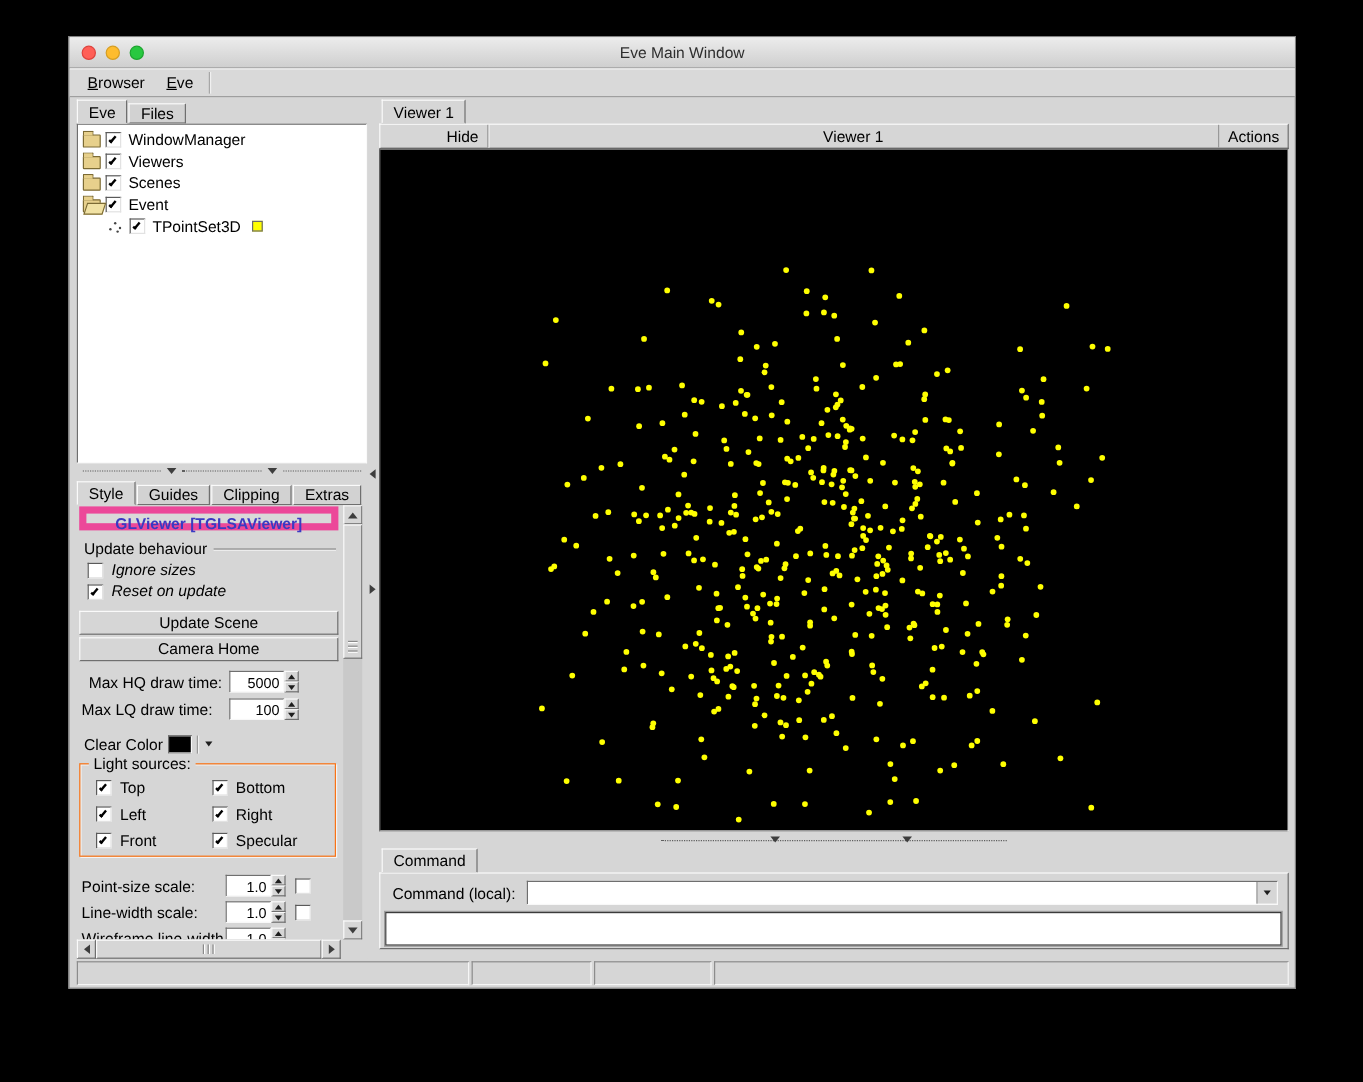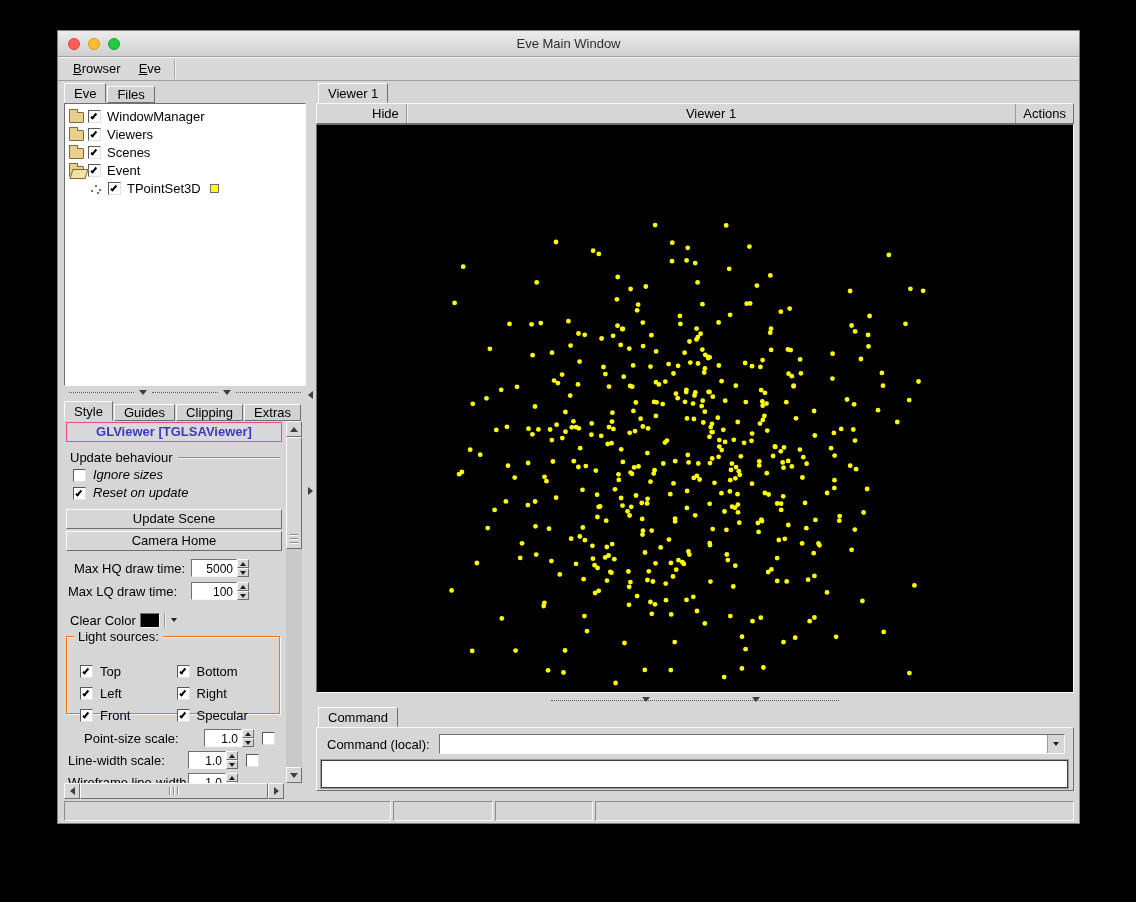--- a/index.html
+++ b/index.html
@@ -67,41 +67,41 @@
   .tri.left{border-top:4px solid transparent;border-bottom:4px solid transparent;border-right:5px solid #3d3d3d;}
   .tri.right{border-top:4px solid transparent;border-bottom:4px solid transparent;border-left:5px solid #3d3d3d;}
   .tri.t3.down{border-left-width:3px;border-right-width:3px;border-top-width:4px;border-top-color:#1e1e1e;}
   .tri.t3.up{border-left-width:3px;border-right-width:3px;border-bottom-width:4px;border-bottom-color:#1e1e1e;}
   .vsplit{position:absolute;left:248px;top:52px;width:10px;height:716px;background:#d6d6d6;}
 
   
   .style-body{position:absolute;left:0;top:338px;width:238px;height:362px;background:#d6d6d6;overflow:hidden;}
   .sb-item{position:absolute;left:2px;width:216px;}
   .glbar{height:20px;line-height:18px;text-align:center;color:#3a3ac2;font-weight:bold;font-size:13px;
-         border:1px solid #ec4899;background:#d9d9d9;}
+         border:6px solid #ec4899;background:#d9d9d9;}
   .group-label{display:flex;align-items:center;font-size:13px;}
   .group-label .rule{flex:1;height:1px;background:#8e8e8e;box-shadow:0 1px 0 #f2f2f2;margin-left:5px;}
   .check-row{display:flex;align-items:flex-end;gap:7px;padding-left:7px;font-size:13px;font-style:italic;}
   .btn3d{height:20px;line-height:18px;text-align:center;font-size:13px;background:#d6d6d6;
          border:1px solid;border-color:#fafafa #6f6f6f #6f6f6f #fafafa;cursor:default;}
   .spin-row{display:flex;align-items:center;font-size:13px;padding-left:2px;}
   .sr-label{flex:none;}
   .entry{background:#fff;border:1px solid;border-color:#6f6f6f #f8f8f8 #f8f8f8 #6f6f6f;font-size:12px;
          text-align:right;padding:2px 3px 0 0;height:18px;display:inline-block;}
   .spin{display:inline-flex;flex-direction:column;width:12px;height:18px;}
   .spin .sb{flex:1;background:#d6d6d6;border:1px solid;border-color:#fafafa #6f6f6f #6f6f6f #fafafa;
             display:flex;align-items:center;justify-content:center;}
   .color-row{display:flex;align-items:center;font-size:13px;height:18px;}
   .swatch{width:20px;height:15px;border:1px solid;border-color:#6f6f6f #f8f8f8 #f8f8f8 #6f6f6f;display:inline-block;}
   .swatch-sep{width:1px;height:15px;background:#9a9a9a;margin:0 3px 0 4px;box-shadow:1px 0 0 #f0f0f0;}
   .swatch-arrow{width:12px;height:15px;display:inline-flex;align-items:center;justify-content:center;}
   .lights-group{position:absolute;left:2px;top:215px;width:214px;height:78px;border:1px solid #f97316;
                 box-shadow:inset 1px 1px 0 #f4f4f4,1px 1px 0 #f4f4f4;}
   .lights-group .legend{position:absolute;top:-8px;left:7px;background:#d6d6d6;padding:0 4px;font-size:13px;}
-  .lights-grid{display:grid;grid-template-columns:1fr 1fr;gap:7px 0;padding:12px 6px 6px 13px;margin-top:15px;}
+  .lights-grid{display:grid;grid-template-columns:1fr 1fr;gap:7px 0;padding:12px 6px 6px 13px;}
   .lg-item{display:flex;gap:7px;align-items:center;font-size:13px;}
 
   
   .vscroll{position:absolute;left:222px;top:0;width:16px;height:362px;background:#c9c9c9;}
   .hscroll{position:absolute;left:0;top:700px;width:220px;height:16px;background:#c9c9c9;}
   .scroll-btn{position:absolute;background:#d6d6d6;border:1px solid;border-color:#fafafa #6f6f6f #6f6f6f #fafafa;
               width:16px;height:16px;display:flex;align-items:center;justify-content:center;}
   .vthumb{position:absolute;left:0;top:16px;width:16px;height:112px;background:#d6d6d6;
           border:1px solid;border-color:#fafafa #6f6f6f #6f6f6f #fafafa;}
   .vthumb .grip{position:absolute;left:3px;right:3px;height:1px;background:#8a8a8a;box-shadow:0 1px 0 #fff;}
@@ -316,21 +316,21 @@
           </div>
           <div class="lg-item">
             <span class="checkbox checked">
                 <span class="tick"></span>
               </span>
             <span>Specular</span>
           </div>
         </div>
       </div>
 
-      <div class="sb-item spin-row" style="top:308px;margin-left:16px;">
+      <div class="sb-item spin-row" style="top:308px;">
         <span class="sr-label" style="width:120px;">Point-size scale:</span>
         <span class="entry" style="width:38px;">1.0</span>
         <span class="spin">
           <span class="sb">
               <i class="tri t3 up"></i>
             </span>
           <span class="sb">
               <i class="tri t3 down"></i>
             </span>
         </span>

